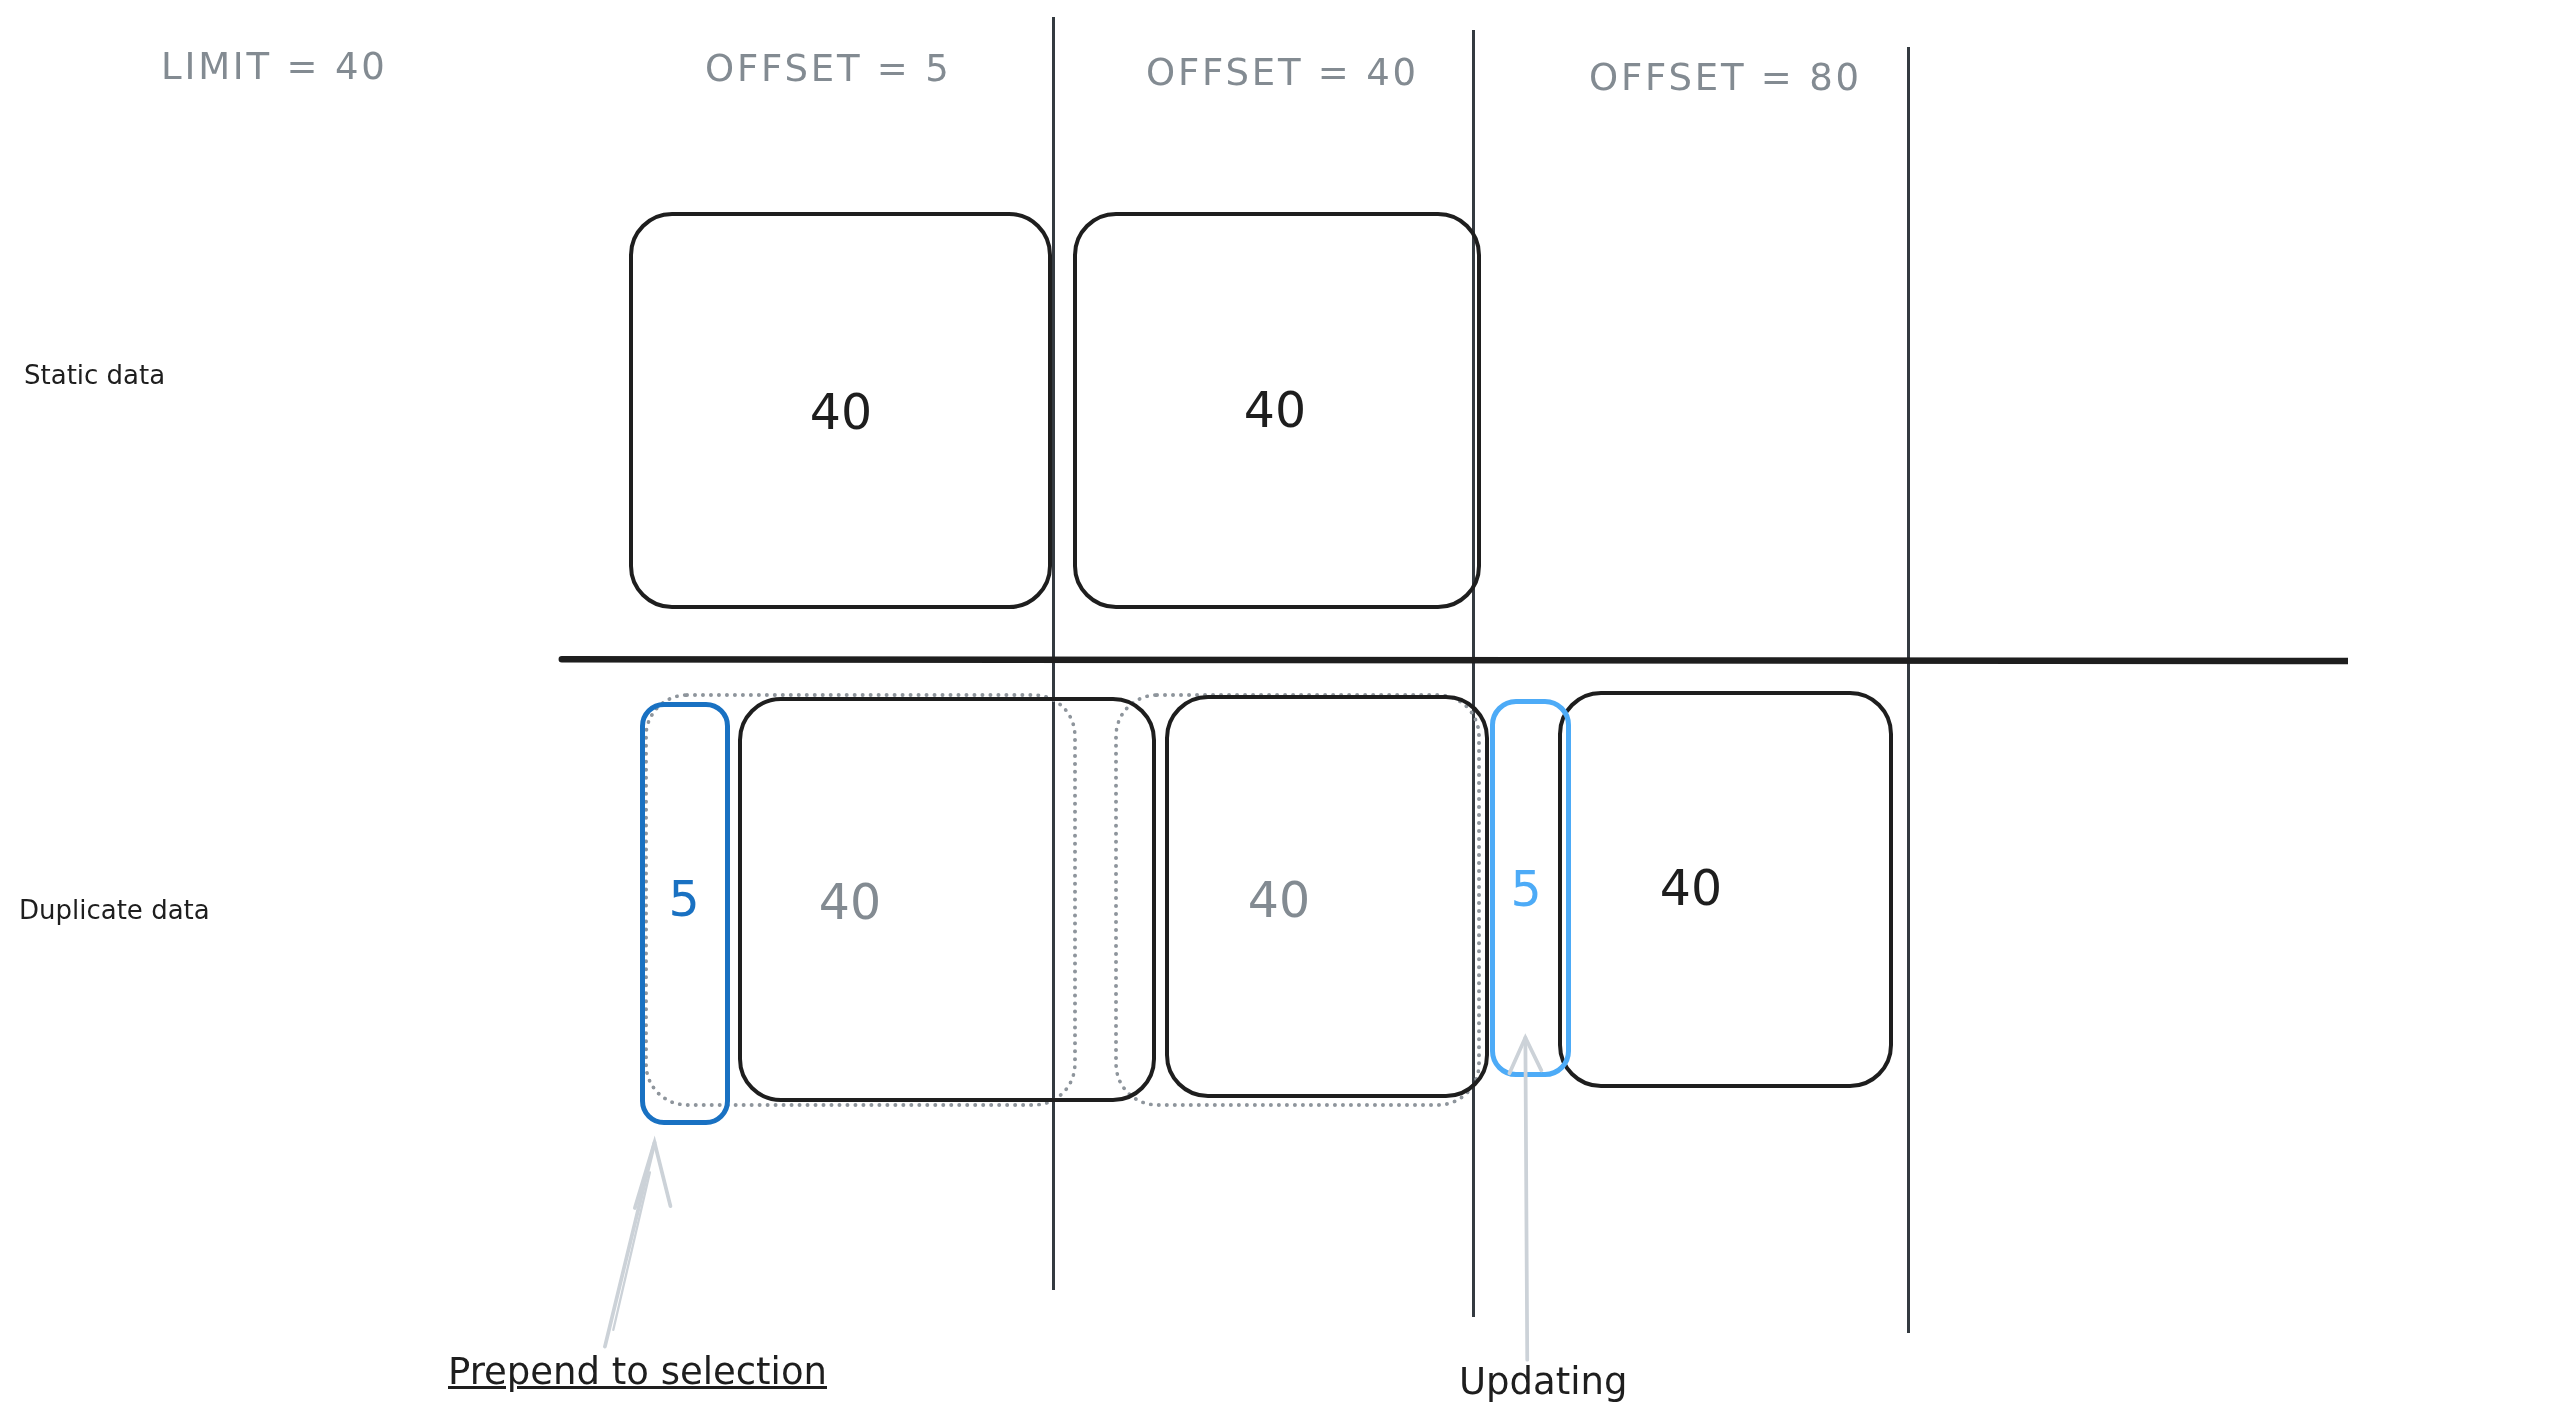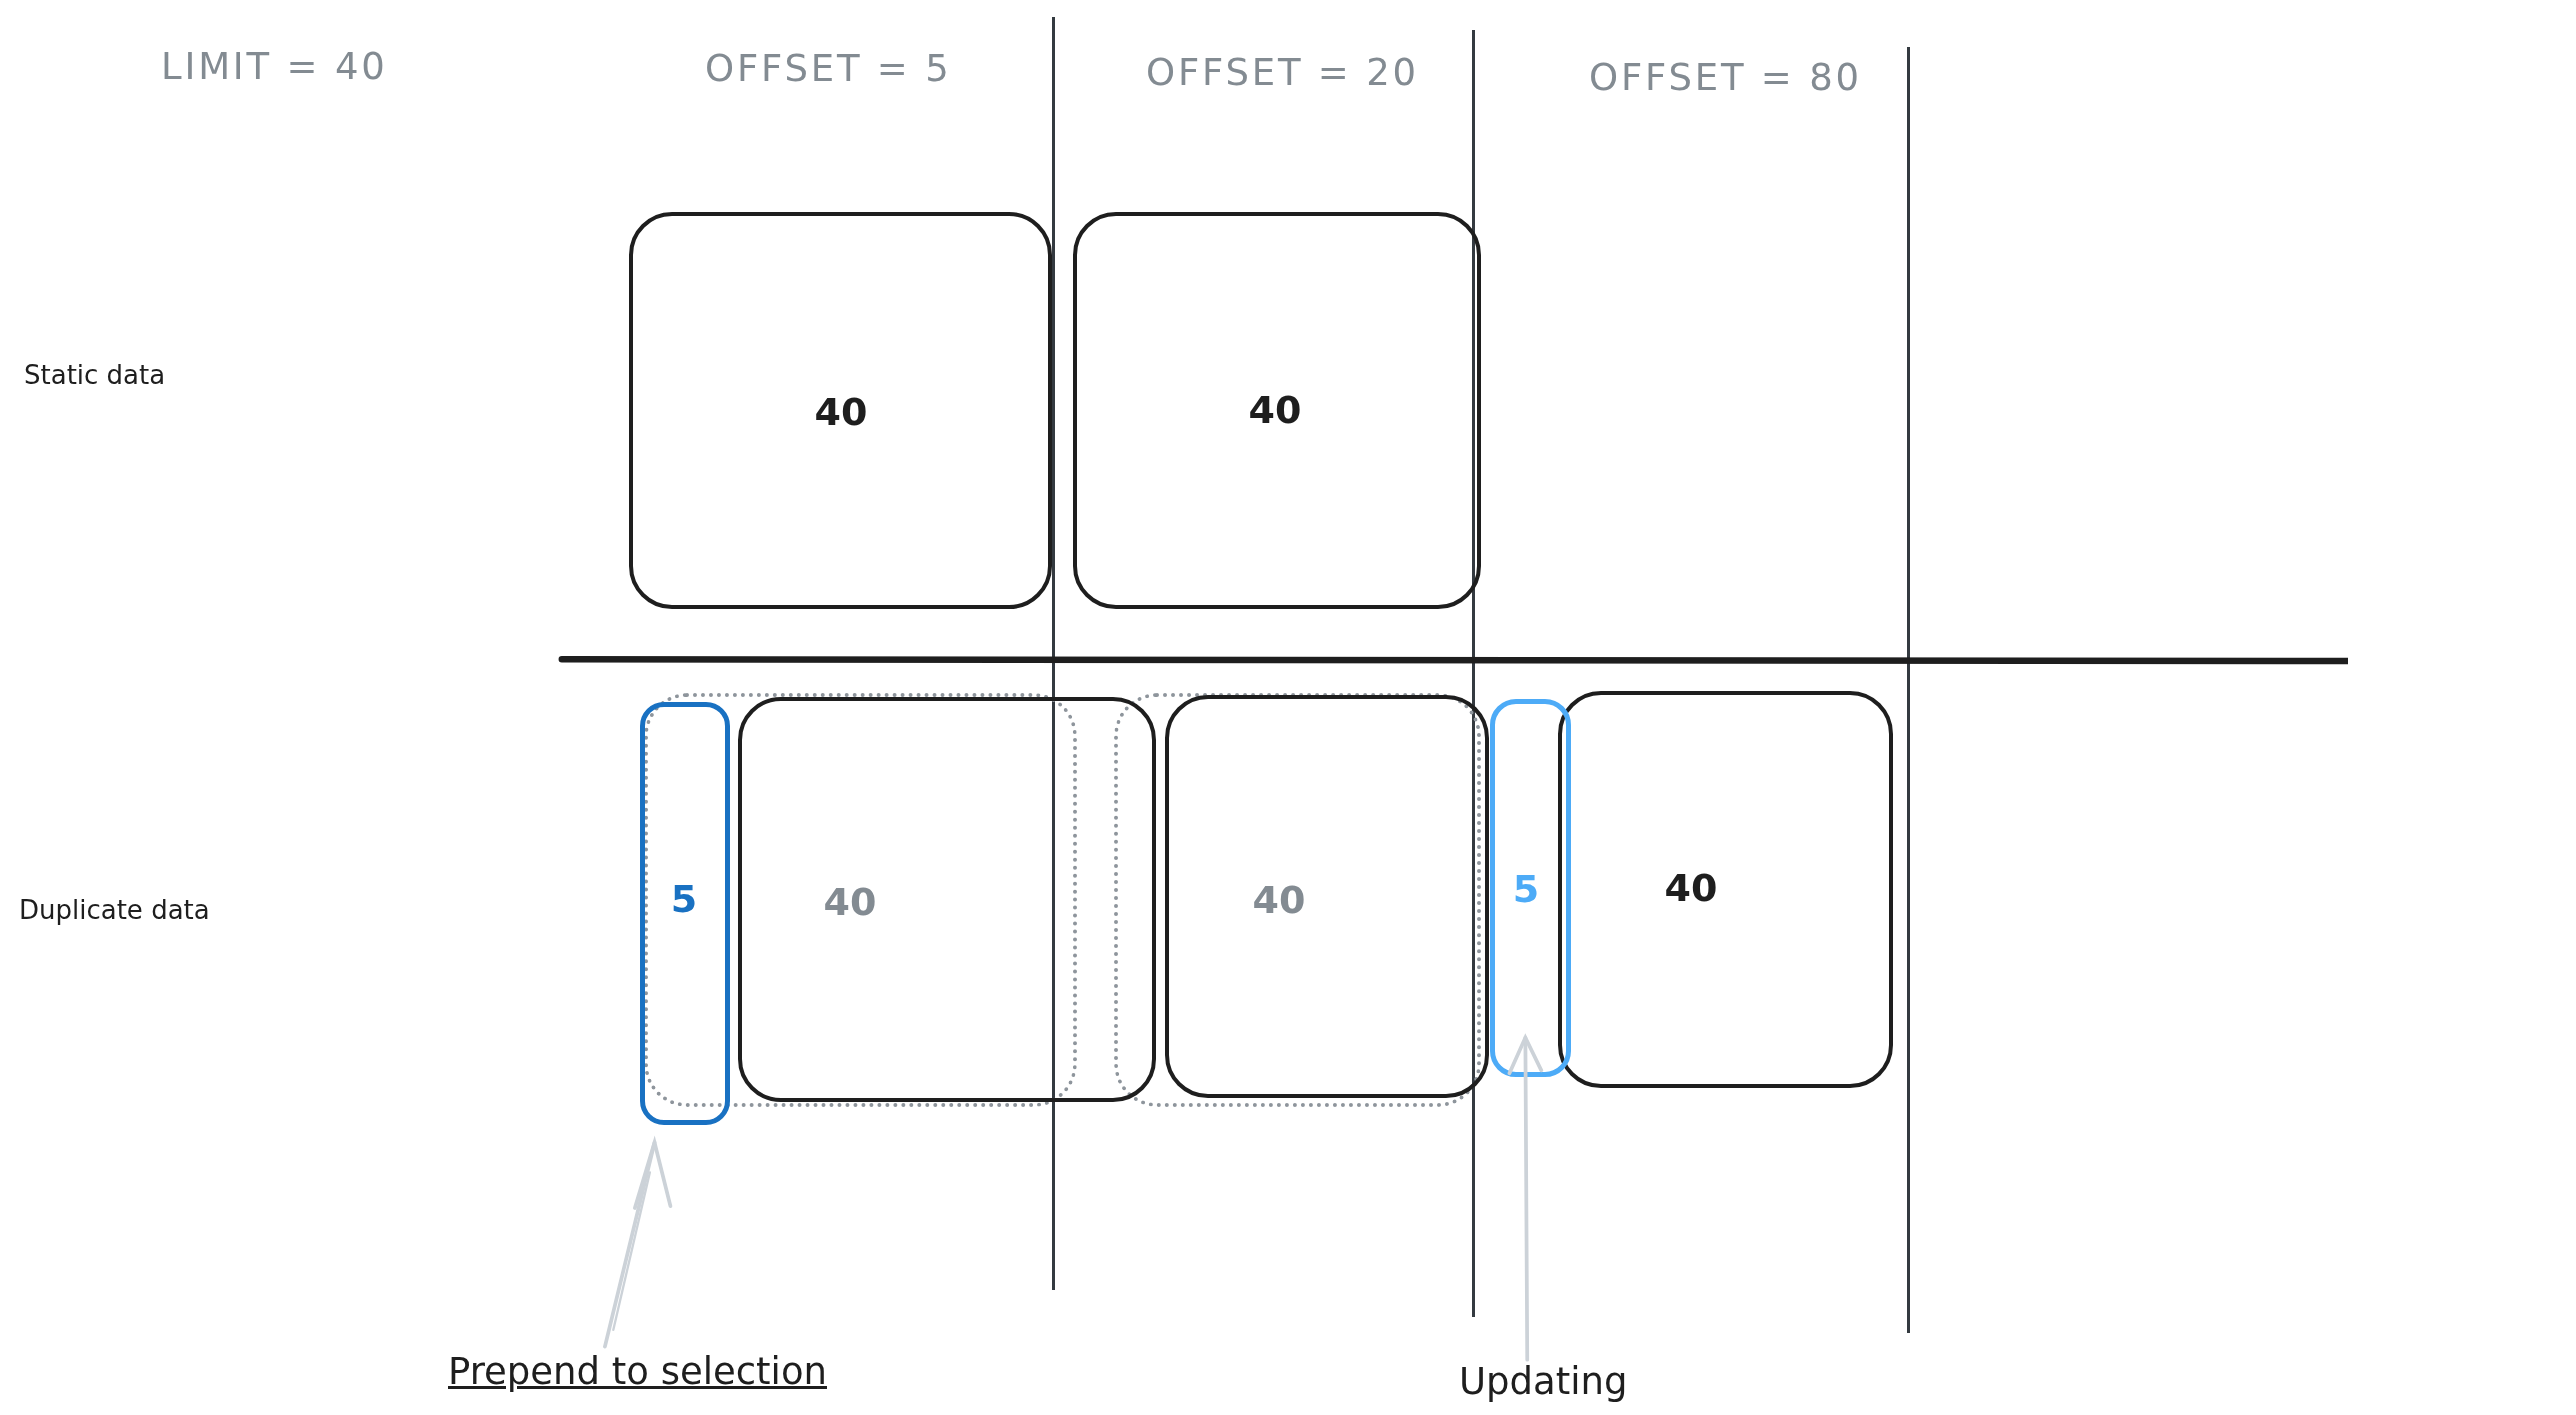--- a/index.html
+++ b/index.html
@@ -10,24 +10,23 @@
     font-family:"DejaVu Sans", "Liberation Sans", sans-serif;
     overflow:hidden;
   }
   .abs{position:absolute;}
   .hand{color:#1e1e1e;white-space:nowrap;}
   .muted{color:#838b92;}
   .caps{font-size:37px;letter-spacing:2.8px;font-weight:500;}
   .rowlabel{font-size:26px;}
   .note{font-size:37px;}
   .num{
-    position:absolute;font-size:38px;
+    position:absolute;font-size:49px;
     transform:translate(-50%,-50%);
     white-space:nowrap;
-    font-weight:bold;
   }
   .vline{
     position:absolute;width:2.8px;background:#343a40;
   }
   .box{
     position:absolute;box-sizing:border-box;background:transparent;
   }
   .solidbox{border:4.7px solid #1e1e1e;border-radius:43px;}
   .ghostbox{border:4.7px dotted #8e959c;border-radius:43px;}
   .bluebox-dark{border:5.6px solid #1971c2;border-radius:24px;}
@@ -38,21 +37,21 @@
 <body>
 
 <div class="canvas">
 
   <div class="vline" style="left:1052px;top:17px;height:1273px;"></div>
   <div class="vline" style="left:1472px;top:30px;height:1287px;"></div>
   <div class="vline" style="left:1907px;top:47px;height:1286px;"></div>
 
   <span class="abs hand muted caps" style="left:161px;top:45px;">LIMIT = 40</span>
   <span class="abs hand muted caps" style="left:705px;top:47px;">OFFSET = 5</span>
-  <span class="abs hand muted caps" style="left:1146px;top:51px;">OFFSET = 20</span>
+  <span class="abs hand muted caps" style="left:1146px;top:51px;">OFFSET = 40</span>
   <span class="abs hand muted caps" style="left:1589px;top:56px;">OFFSET = 80</span>
 
   <span class="abs hand rowlabel" style="left:24px;top:360px;">Static data</span>
   <span class="abs hand rowlabel" style="left:19px;top:895px;">Duplicate data</span>
 
   <div class="box solidbox" style="left:629px;top:212px;width:423px;height:397px;"></div>
   <div class="box solidbox" style="left:1073px;top:212px;width:408px;height:397px;"></div>
 
   <div class="box ghostbox" style="left:644px;top:693px;width:433px;height:414px;"></div>
   <div class="box ghostbox" style="left:1114px;top:693px;width:367px;height:414px;"></div>

